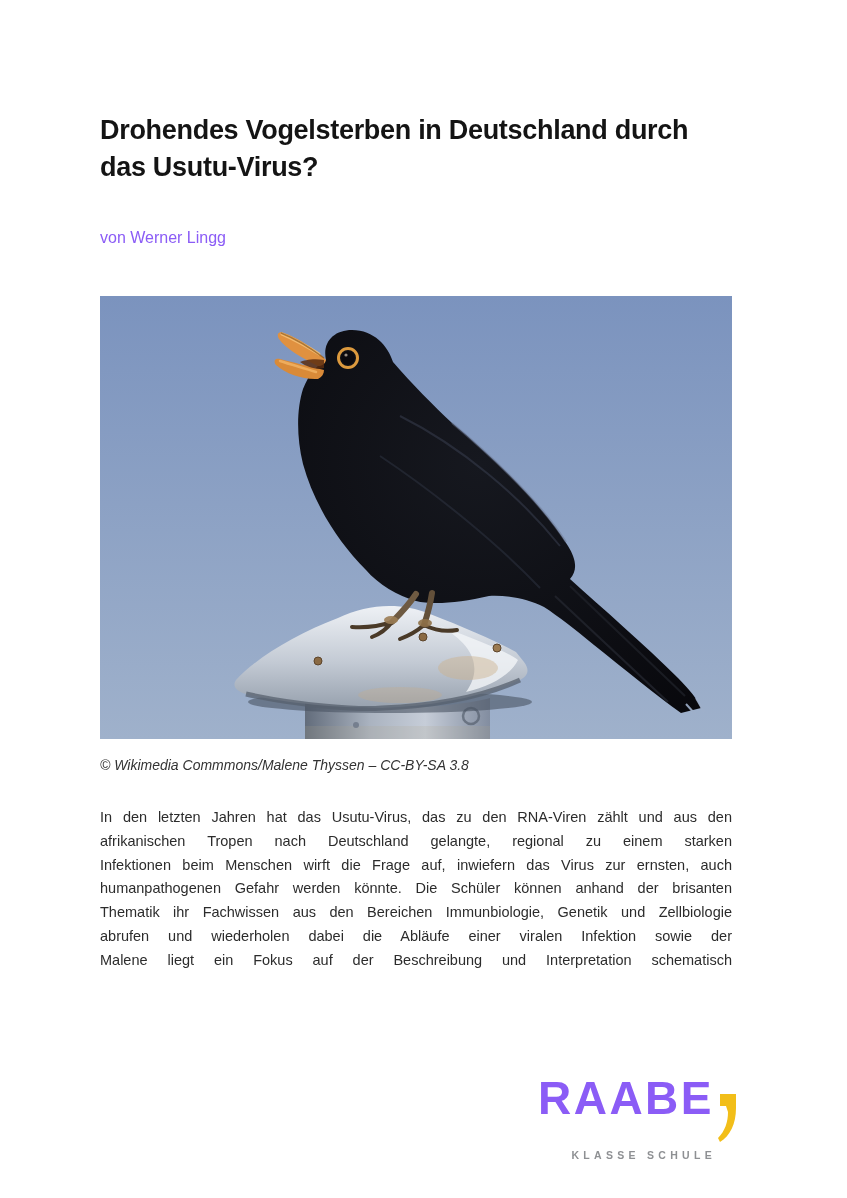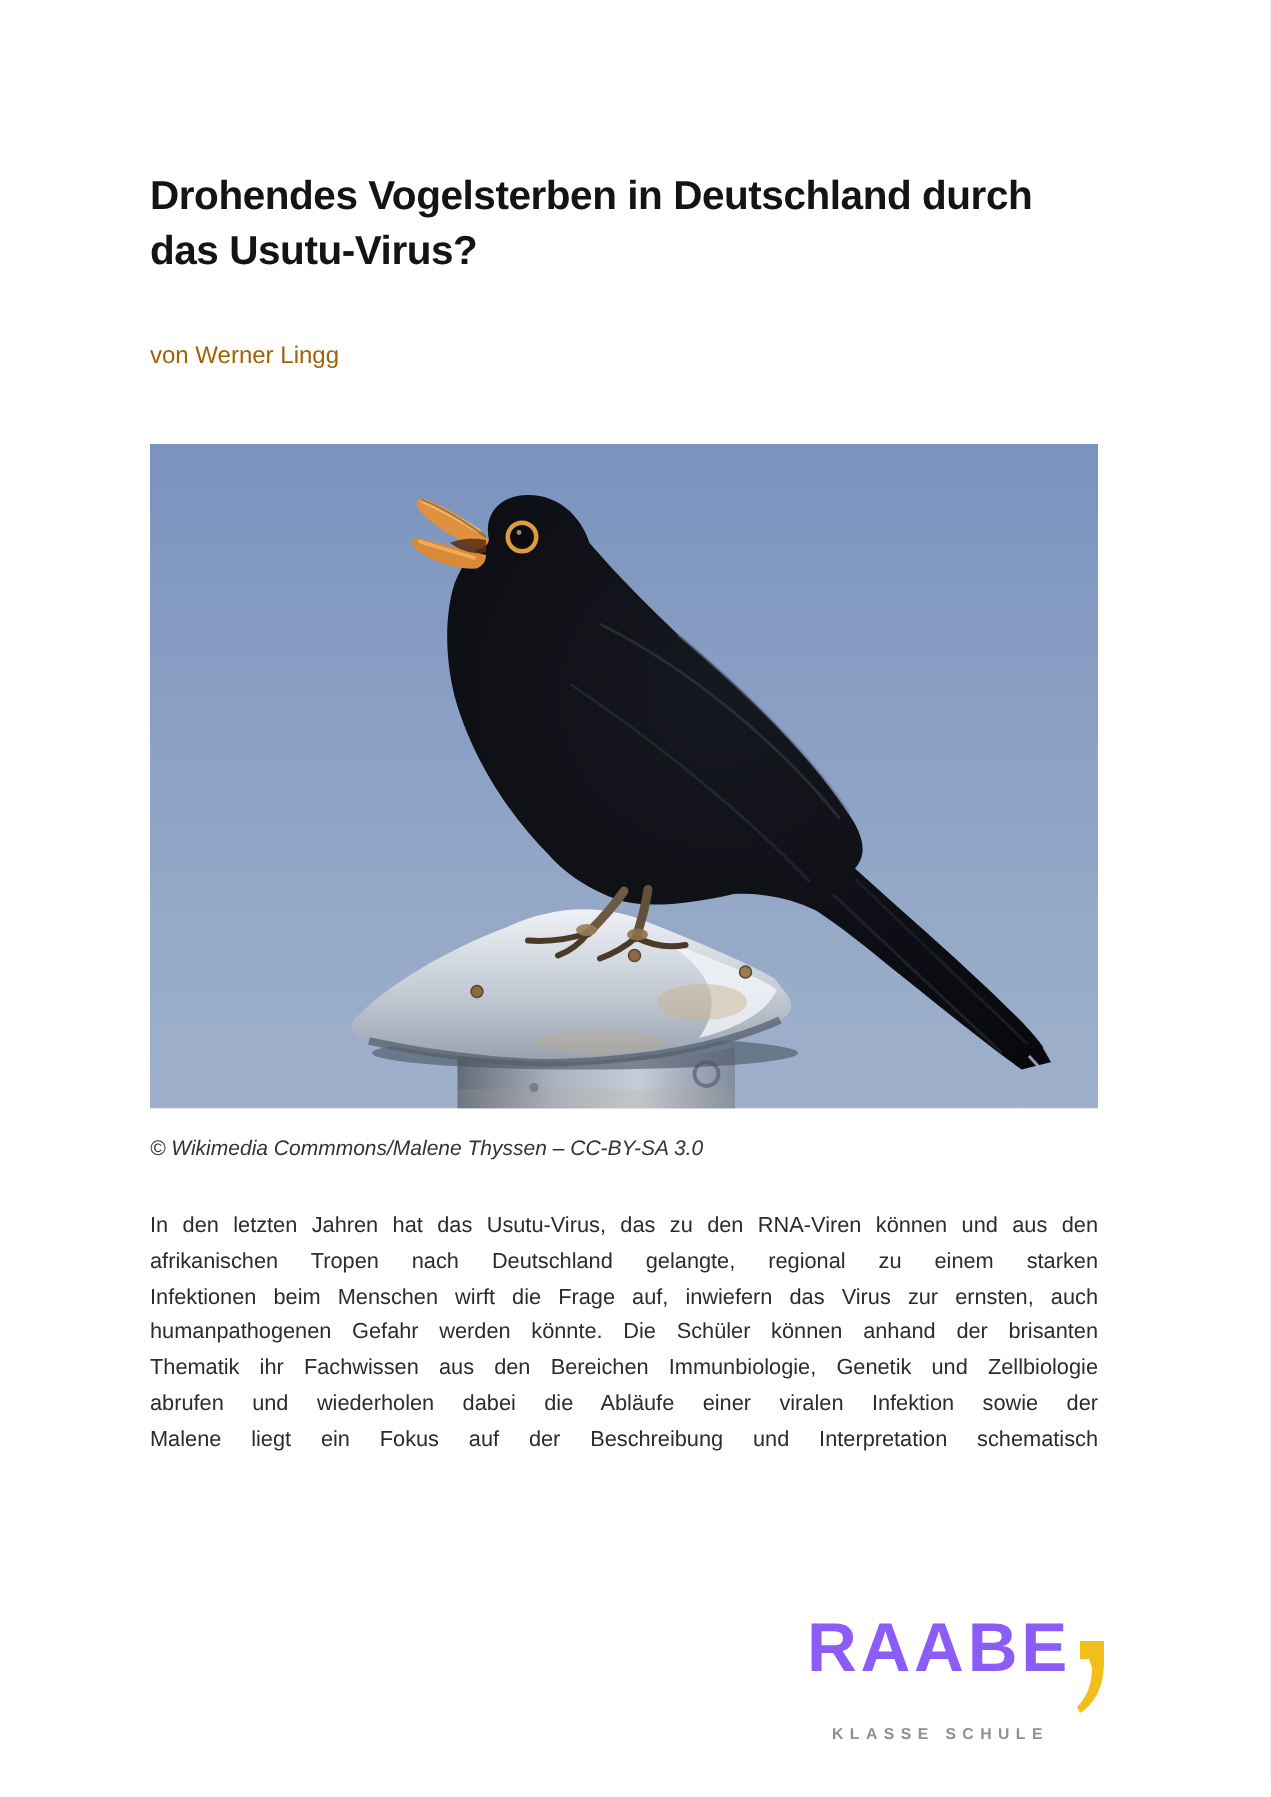--- a/index.html
+++ b/index.html
@@ -12,21 +12,21 @@
     overflow:hidden;
   }
   .title{
     position:absolute;left:100px;top:112px;width:660px;
     font-size:27px;font-weight:700;color:#141414;
     line-height:37px;letter-spacing:-0.3px;
   }
   .title .tline{white-space:nowrap;}
   .author{
     position:absolute;left:100px;top:229px;
-    font-size:16px;color:#a16207;
+    font-size:16px;color:#8b5cf6;
   }
   .figure{
     position:absolute;left:100px;top:296px;width:632px;height:443px;
   }
   .figure svg{display:block;}
   .caption{
     position:absolute;left:100px;top:757px;width:632px;
     font-size:14px;font-style:italic;color:#333333;
   }
   .bodytext{
@@ -42,21 +42,21 @@
   .brandrow{display:flex;align-items:flex-start;justify-content:flex-end;}
   .brand{
     display:block;height:34px;line-height:34px;
     font-size:46px;font-weight:700;letter-spacing:2.5px;
     color:#8b5cf6;
   }
   .comma-wrap{margin-left:4px;margin-top:13px;}
   .tagline{
     margin-top:3px;padding-right:21px;
     font-size:10.5px;font-weight:600;letter-spacing:4.3px;
-    color:#8e9093;white-space:nowrap;text-align:center;
+    color:#8e9093;white-space:nowrap;
   }
 </style>
 </head>
 <body>
 
 <div class="page">
 
   <div class="title">
     <div class="tline">Drohendes Vogelsterben in Deutschland durch</div>
     <div class="tline">das Usutu-Virus?</div>
@@ -139,24 +139,24 @@
       <path d="M224,74 C208,70 192,66 180,63 C175,62 173,65 176,69 C186,78 204,84 218,83 C222,81 224,78 224,74 Z" fill="#d98a38"></path>
       <path d="M180,65 C192,69 204,72 216,76" fill="none" stroke="#f2b465" stroke-width="2.5" opacity="0.8" stroke-linecap="round"></path>
       <path d="M224,64 C214,62 204,64 200,66 C208,72 218,74 224,72 Z" fill="#5a2d10" opacity="0.85"></path>
 
       <circle cx="248" cy="62" r="9.5" fill="none" stroke="#dd9a3e" stroke-width="3"></circle>
       <circle cx="248" cy="62" r="6.5" fill="#0c0a0e"></circle>
       <circle cx="246" cy="59" r="1.6" fill="#cabba9" opacity="0.75"></circle>
     </svg>
   </div>
 
-  <div class="caption">© Wikimedia Commmons/Malene Thyssen – CC-BY-SA 3.0</div>
+  <div class="caption">© Wikimedia Commmons/Malene Thyssen – CC-BY-SA 3.8</div>
 
   <div class="bodytext">
-    <div class="bodyline just">In den letzten Jahren hat das Usutu-Virus, das zu den RNA-Viren können und aus den</div>
+    <div class="bodyline just">In den letzten Jahren hat das Usutu-Virus, das zu den RNA-Viren zählt und aus den</div>
     <div class="bodyline just">afrikanischen Tropen nach Deutschland gelangte, regional zu einem starken</div>
     <div class="bodyline just">Infektionen beim Menschen wirft die Frage auf, inwiefern das Virus zur ernsten, auch</div>
     <div class="bodyline just">humanpathogenen Gefahr werden könnte. Die Schüler können anhand der brisanten</div>
     <div class="bodyline just">Thematik ihr Fachwissen aus den Bereichen Immunbiologie, Genetik und Zellbiologie</div>
     <div class="bodyline just">abrufen und wiederholen dabei die Abläufe einer viralen Infektion sowie der</div>
     <div class="bodyline just">Malene liegt ein Fokus auf der Beschreibung und Interpretation schematisch</div>
   </div>
 
   <div class="logo">
     <div class="brandrow">

